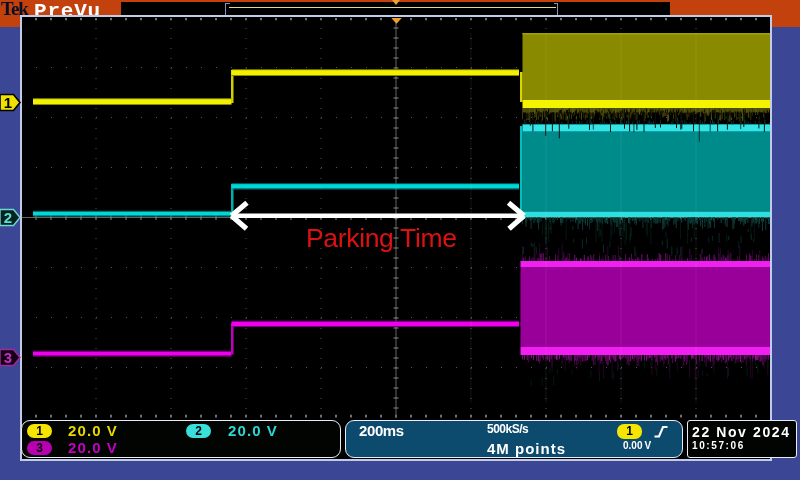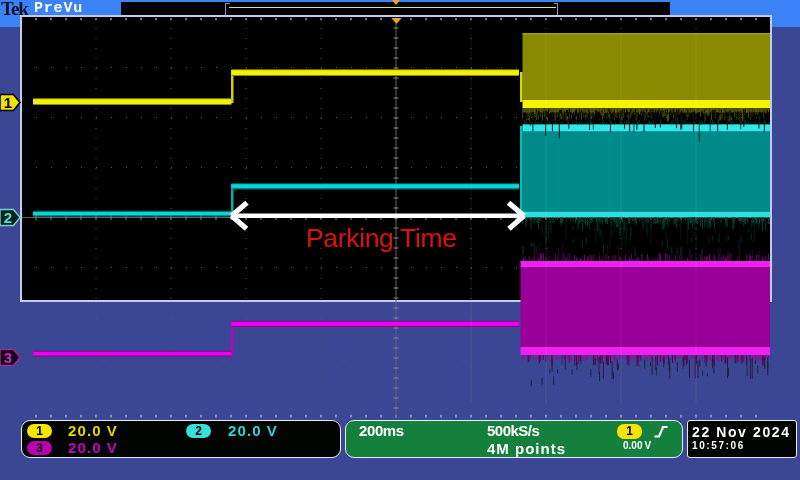--- a/index.html
+++ b/index.html
@@ -1,35 +1,35 @@
 <!DOCTYPE html>
 <html><head><meta charset="utf-8"><style>
 html,body{margin:0;padding:0}
 body{width:800px;height:480px;background:#3b4795;font-family:"Liberation Sans",sans-serif;position:relative;overflow:hidden}
 .abs{position:absolute}
 </style></head><body>
 
-<div class="abs" style="left:0;top:0;width:800px;height:27px;background:#3b82f6">
+<div class="abs" style="left:0;top:0;width:800px;height:27px;background:#c2410c">
 
 <div class="abs" style="left:1px;top:-2px;font-family:'Liberation Serif',serif;font-weight:bold;font-size:19px;color:#090f26;letter-spacing:-1px">Tek</div>
 
-<div class="abs" style="left:34px;top:0px;font-family:'Liberation Mono',monospace;font-weight:bold;font-size:15px;color:#ffffff;letter-spacing:0.8px">PreVu</div>
+<div class="abs" style="left:34px;top:0px;font-family:'Liberation Mono',monospace;font-weight:bold;font-size:21px;color:#ffffff;letter-spacing:0.8px">PreVu</div>
 
 <div class="abs" style="left:121px;top:2px;width:549px;height:13px;background:#000"></div>
 
 <div class="abs" style="left:225px;top:3px;width:3.5px;height:10.5px;border:1.1px solid #8a93b8;border-right:none"></div>
 
 <div class="abs" style="left:553.5px;top:3px;width:3.5px;height:10.5px;border:1.1px solid #8a93b8;border-left:none"></div>
 
 <div class="abs" style="left:229px;top:6.8px;width:327px;height:1.5px;background:#dcdc8c"></div>
 
 <div class="abs" style="left:392px;top:0px;width:0;height:0;border-left:4.5px solid transparent;border-right:4.5px solid transparent;border-top:5px solid #f0a030"></div>
 </div>
 
-<div class="abs" style="left:19.5px;top:15px;width:752.5px;height:287px;background:#000;border:2px solid #c2cce8;box-sizing:border-box">
+<div class="abs" style="left:19.5px;top:15px;width:752.5px;height:446px;background:#000;border:2px solid #c2cce8;box-sizing:border-box">
 <svg width="748" height="400" viewBox="0 0 748 400" style="position:absolute;left:0px;top:0.5px">
       <g>
         <path d="M-1 0V2.3M14 0V2.3M29 0V2.3M44 0V2.3M59 0V2.3M74 0V2.3M89 0V2.3M104 0V2.3M119 0V2.3M134 0V2.3M149 0V2.3M164 0V2.3M179 0V2.3M194 0V2.3M209 0V2.3M224 0V2.3M239 0V2.3M254 0V2.3M269 0V2.3M284 0V2.3M299 0V2.3M314 0V2.3M329 0V2.3M344 0V2.3M359 0V2.3M374 0V2.3M389 0V2.3M404 0V2.3M419 0V2.3M434 0V2.3M449 0V2.3M464 0V2.3M479 0V2.3M494 0V2.3M509 0V2.3M524 0V2.3M539 0V2.3M554 0V2.3M569 0V2.3M584 0V2.3M599 0V2.3M614 0V2.3M629 0V2.3M644 0V2.3M659 0V2.3M674 0V2.3M689 0V2.3M704 0V2.3M719 0V2.3M734 0V2.3" stroke="#b9bdc8" stroke-width="1.2" fill="none"></path>
         <path d="M-1 396.8V399.5M14 396.8V399.5M29 396.8V399.5M44 396.8V399.5M59 396.8V399.5M74 396.8V399.5M89 396.8V399.5M104 396.8V399.5M119 396.8V399.5M134 396.8V399.5M149 396.8V399.5M164 396.8V399.5M179 396.8V399.5M194 396.8V399.5M209 396.8V399.5M224 396.8V399.5M239 396.8V399.5M254 396.8V399.5M269 396.8V399.5M284 396.8V399.5M299 396.8V399.5M314 396.8V399.5M329 396.8V399.5M344 396.8V399.5M359 396.8V399.5M374 396.8V399.5M389 396.8V399.5M404 396.8V399.5M419 396.8V399.5M434 396.8V399.5M449 396.8V399.5M464 396.8V399.5M479 396.8V399.5M494 396.8V399.5M509 396.8V399.5M524 396.8V399.5M539 396.8V399.5M554 396.8V399.5M569 396.8V399.5M584 396.8V399.5M599 396.8V399.5M614 396.8V399.5M629 396.8V399.5M644 396.8V399.5M659 396.8V399.5M674 396.8V399.5M689 396.8V399.5M704 396.8V399.5M719 396.8V399.5M734 396.8V399.5" stroke="#b9bdc8" stroke-width="1.2" fill="none"></path>
         <path d="M74 0v1M74 10v1M74 20v1M74 30v1M74 40v1M74 50v1M74 60v1M74 70v1M74 80v1M74 90v1M74 100v1M74 110v1M74 120v1M74 130v1M74 140v1M74 150v1M74 160v1M74 170v1M74 180v1M74 190v1M74 200v1M74 210v1M74 220v1M74 230v1M74 240v1M74 250v1M74 260v1M74 270v1M74 280v1M74 290v1M74 300v1M74 310v1M74 320v1M74 330v1M74 340v1M74 350v1M74 360v1M74 370v1M74 380v1M74 390v1M149 0v1M149 10v1M149 20v1M149 30v1M149 40v1M149 50v1M149 60v1M149 70v1M149 80v1M149 90v1M149 100v1M149 110v1M149 120v1M149 130v1M149 140v1M149 150v1M149 160v1M149 170v1M149 180v1M149 190v1M149 200v1M149 210v1M149 220v1M149 230v1M149 240v1M149 250v1M149 260v1M149 270v1M149 280v1M149 290v1M149 300v1M149 310v1M149 320v1M149 330v1M149 340v1M149 350v1M149 360v1M149 370v1M149 380v1M149 390v1M224 0v1M224 10v1M224 20v1M224 30v1M224 40v1M224 50v1M224 60v1M224 70v1M224 80v1M224 90v1M224 100v1M224 110v1M224 120v1M224 130v1M224 140v1M224 150v1M224 160v1M224 170v1M224 180v1M224 190v1M224 200v1M224 210v1M224 220v1M224 230v1M224 240v1M224 250v1M224 260v1M224 270v1M224 280v1M224 290v1M224 300v1M224 310v1M224 320v1M224 330v1M224 340v1M224 350v1M224 360v1M224 370v1M224 380v1M224 390v1M299 0v1M299 10v1M299 20v1M299 30v1M299 40v1M299 50v1M299 60v1M299 70v1M299 80v1M299 90v1M299 100v1M299 110v1M299 120v1M299 130v1M299 140v1M299 150v1M299 160v1M299 170v1M299 180v1M299 190v1M299 200v1M299 210v1M299 220v1M299 230v1M299 240v1M299 250v1M299 260v1M299 270v1M299 280v1M299 290v1M299 300v1M299 310v1M299 320v1M299 330v1M299 340v1M299 350v1M299 360v1M299 370v1M299 380v1M299 390v1M449 0v1M449 10v1M449 20v1M449 30v1M449 40v1M449 50v1M449 60v1M449 70v1M449 80v1M449 90v1M449 100v1M449 110v1M449 120v1M449 130v1M449 140v1M449 150v1M449 160v1M449 170v1M449 180v1M449 190v1M449 200v1M449 210v1M449 220v1M449 230v1M449 240v1M449 250v1M449 260v1M449 270v1M449 280v1M449 290v1M449 300v1M449 310v1M449 320v1M449 330v1M449 340v1M449 350v1M449 360v1M449 370v1M449 380v1M449 390v1M524 0v1M524 10v1M524 20v1M524 30v1M524 40v1M524 50v1M524 60v1M524 70v1M524 80v1M524 90v1M524 100v1M524 110v1M524 120v1M524 130v1M524 140v1M524 150v1M524 160v1M524 170v1M524 180v1M524 190v1M524 200v1M524 210v1M524 220v1M524 230v1M524 240v1M524 250v1M524 260v1M524 270v1M524 280v1M524 290v1M524 300v1M524 310v1M524 320v1M524 330v1M524 340v1M524 350v1M524 360v1M524 370v1M524 380v1M524 390v1M599 0v1M599 10v1M599 20v1M599 30v1M599 40v1M599 50v1M599 60v1M599 70v1M599 80v1M599 90v1M599 100v1M599 110v1M599 120v1M599 130v1M599 140v1M599 150v1M599 160v1M599 170v1M599 180v1M599 190v1M599 200v1M599 210v1M599 220v1M599 230v1M599 240v1M599 250v1M599 260v1M599 270v1M599 280v1M599 290v1M599 300v1M599 310v1M599 320v1M599 330v1M599 340v1M599 350v1M599 360v1M599 370v1M599 380v1M599 390v1M674 0v1M674 10v1M674 20v1M674 30v1M674 40v1M674 50v1M674 60v1M674 70v1M674 80v1M674 90v1M674 100v1M674 110v1M674 120v1M674 130v1M674 140v1M674 150v1M674 160v1M674 170v1M674 180v1M674 190v1M674 200v1M674 210v1M674 220v1M674 230v1M674 240v1M674 250v1M674 260v1M674 270v1M674 280v1M674 290v1M674 300v1M674 310v1M674 320v1M674 330v1M674 340v1M674 350v1M674 360v1M674 370v1M674 380v1M674 390v1" stroke="#555555" stroke-width="1" fill="none"></path>
         <path d="M-1 49.5h1M14 49.5h1M29 49.5h1M44 49.5h1M59 49.5h1M74 49.5h1M89 49.5h1M104 49.5h1M119 49.5h1M134 49.5h1M149 49.5h1M164 49.5h1M179 49.5h1M194 49.5h1M209 49.5h1M224 49.5h1M239 49.5h1M254 49.5h1M269 49.5h1M284 49.5h1M299 49.5h1M314 49.5h1M329 49.5h1M344 49.5h1M359 49.5h1M374 49.5h1M389 49.5h1M404 49.5h1M419 49.5h1M434 49.5h1M449 49.5h1M464 49.5h1M479 49.5h1M494 49.5h1M509 49.5h1M524 49.5h1M539 49.5h1M554 49.5h1M569 49.5h1M584 49.5h1M599 49.5h1M614 49.5h1M629 49.5h1M644 49.5h1M659 49.5h1M674 49.5h1M689 49.5h1M704 49.5h1M719 49.5h1M734 49.5h1M-1 99.5h1M14 99.5h1M29 99.5h1M44 99.5h1M59 99.5h1M74 99.5h1M89 99.5h1M104 99.5h1M119 99.5h1M134 99.5h1M149 99.5h1M164 99.5h1M179 99.5h1M194 99.5h1M209 99.5h1M224 99.5h1M239 99.5h1M254 99.5h1M269 99.5h1M284 99.5h1M299 99.5h1M314 99.5h1M329 99.5h1M344 99.5h1M359 99.5h1M374 99.5h1M389 99.5h1M404 99.5h1M419 99.5h1M434 99.5h1M449 99.5h1M464 99.5h1M479 99.5h1M494 99.5h1M509 99.5h1M524 99.5h1M539 99.5h1M554 99.5h1M569 99.5h1M584 99.5h1M599 99.5h1M614 99.5h1M629 99.5h1M644 99.5h1M659 99.5h1M674 99.5h1M689 99.5h1M704 99.5h1M719 99.5h1M734 99.5h1M-1 149.5h1M14 149.5h1M29 149.5h1M44 149.5h1M59 149.5h1M74 149.5h1M89 149.5h1M104 149.5h1M119 149.5h1M134 149.5h1M149 149.5h1M164 149.5h1M179 149.5h1M194 149.5h1M209 149.5h1M224 149.5h1M239 149.5h1M254 149.5h1M269 149.5h1M284 149.5h1M299 149.5h1M314 149.5h1M329 149.5h1M344 149.5h1M359 149.5h1M374 149.5h1M389 149.5h1M404 149.5h1M419 149.5h1M434 149.5h1M449 149.5h1M464 149.5h1M479 149.5h1M494 149.5h1M509 149.5h1M524 149.5h1M539 149.5h1M554 149.5h1M569 149.5h1M584 149.5h1M599 149.5h1M614 149.5h1M629 149.5h1M644 149.5h1M659 149.5h1M674 149.5h1M689 149.5h1M704 149.5h1M719 149.5h1M734 149.5h1M-1 199.5h1M14 199.5h1M29 199.5h1M44 199.5h1M59 199.5h1M74 199.5h1M89 199.5h1M104 199.5h1M119 199.5h1M134 199.5h1M149 199.5h1M164 199.5h1M179 199.5h1M194 199.5h1M209 199.5h1M224 199.5h1M239 199.5h1M254 199.5h1M269 199.5h1M284 199.5h1M299 199.5h1M314 199.5h1M329 199.5h1M344 199.5h1M359 199.5h1M374 199.5h1M389 199.5h1M404 199.5h1M419 199.5h1M434 199.5h1M449 199.5h1M464 199.5h1M479 199.5h1M494 199.5h1M509 199.5h1M524 199.5h1M539 199.5h1M554 199.5h1M569 199.5h1M584 199.5h1M599 199.5h1M614 199.5h1M629 199.5h1M644 199.5h1M659 199.5h1M674 199.5h1M689 199.5h1M704 199.5h1M719 199.5h1M734 199.5h1M-1 249.5h1M14 249.5h1M29 249.5h1M44 249.5h1M59 249.5h1M74 249.5h1M89 249.5h1M104 249.5h1M119 249.5h1M134 249.5h1M149 249.5h1M164 249.5h1M179 249.5h1M194 249.5h1M209 249.5h1M224 249.5h1M239 249.5h1M254 249.5h1M269 249.5h1M284 249.5h1M299 249.5h1M314 249.5h1M329 249.5h1M344 249.5h1M359 249.5h1M374 249.5h1M389 249.5h1M404 249.5h1M419 249.5h1M434 249.5h1M449 249.5h1M464 249.5h1M479 249.5h1M494 249.5h1M509 249.5h1M524 249.5h1M539 249.5h1M554 249.5h1M569 249.5h1M584 249.5h1M599 249.5h1M614 249.5h1M629 249.5h1M644 249.5h1M659 249.5h1M674 249.5h1M689 249.5h1M704 249.5h1M719 249.5h1M734 249.5h1M-1 299.5h1M14 299.5h1M29 299.5h1M44 299.5h1M59 299.5h1M74 299.5h1M89 299.5h1M104 299.5h1M119 299.5h1M134 299.5h1M149 299.5h1M164 299.5h1M179 299.5h1M194 299.5h1M209 299.5h1M224 299.5h1M239 299.5h1M254 299.5h1M269 299.5h1M284 299.5h1M299 299.5h1M314 299.5h1M329 299.5h1M344 299.5h1M359 299.5h1M374 299.5h1M389 299.5h1M404 299.5h1M419 299.5h1M434 299.5h1M449 299.5h1M464 299.5h1M479 299.5h1M494 299.5h1M509 299.5h1M524 299.5h1M539 299.5h1M554 299.5h1M569 299.5h1M584 299.5h1M599 299.5h1M614 299.5h1M629 299.5h1M644 299.5h1M659 299.5h1M674 299.5h1M689 299.5h1M704 299.5h1M719 299.5h1M734 299.5h1M-1 349.5h1M14 349.5h1M29 349.5h1M44 349.5h1M59 349.5h1M74 349.5h1M89 349.5h1M104 349.5h1M119 349.5h1M134 349.5h1M149 349.5h1M164 349.5h1M179 349.5h1M194 349.5h1M209 349.5h1M224 349.5h1M239 349.5h1M254 349.5h1M269 349.5h1M284 349.5h1M299 349.5h1M314 349.5h1M329 349.5h1M344 349.5h1M359 349.5h1M374 349.5h1M389 349.5h1M404 349.5h1M419 349.5h1M434 349.5h1M449 349.5h1M464 349.5h1M479 349.5h1M494 349.5h1M509 349.5h1M524 349.5h1M539 349.5h1M554 349.5h1M569 349.5h1M584 349.5h1M599 349.5h1M614 349.5h1M629 349.5h1M644 349.5h1M659 349.5h1M674 349.5h1M689 349.5h1M704 349.5h1M719 349.5h1M734 349.5h1" stroke="#555555" stroke-width="1" fill="none"></path>
         <line x1="374" y1="0" x2="374" y2="400" stroke="#646464" stroke-width="1"></line>
         <path d="M371.5 0h5M371.5 10h5M371.5 20h5M371.5 30h5M371.5 40h5M371.5 50h5M371.5 60h5M371.5 70h5M371.5 80h5M371.5 90h5M371.5 100h5M371.5 110h5M371.5 120h5M371.5 130h5M371.5 140h5M371.5 150h5M371.5 160h5M371.5 170h5M371.5 180h5M371.5 190h5M371.5 200h5M371.5 210h5M371.5 220h5M371.5 230h5M371.5 240h5M371.5 250h5M371.5 260h5M371.5 270h5M371.5 280h5M371.5 290h5M371.5 300h5M371.5 310h5M371.5 320h5M371.5 330h5M371.5 340h5M371.5 350h5M371.5 360h5M371.5 370h5M371.5 380h5M371.5 390h5" stroke="#8a8a8a" stroke-width="1" fill="none"></path>
         <line x1="0" y1="199.5" x2="748" y2="199.5" stroke="#646464" stroke-width="1"></line>
         <path d="M-1 197V202M14 197V202M29 197V202M44 197V202M59 197V202M74 197V202M89 197V202M104 197V202M119 197V202M134 197V202M149 197V202M164 197V202M179 197V202M194 197V202M209 197V202M224 197V202M239 197V202M254 197V202M269 197V202M284 197V202M299 197V202M314 197V202M329 197V202M344 197V202M359 197V202M374 197V202M389 197V202M404 197V202M419 197V202M434 197V202M449 197V202M464 197V202M479 197V202M494 197V202M509 197V202M524 197V202M539 197V202M554 197V202M569 197V202M584 197V202M599 197V202M614 197V202M629 197V202M644 197V202M659 197V202M674 197V202M689 197V202M704 197V202M719 197V202M734 197V202" stroke="#8a8a8a" stroke-width="1" fill="none"></path>
@@ -148,25 +148,25 @@
 
 <div class="abs" style="left:164px;top:3px;width:25px;height:14px;background:#39dfd9;border-radius:7px;color:#000;font-weight:bold;font-size:12px;text-align:center;line-height:14px">2</div>
 
 <div class="abs" style="left:206px;top:1px;color:#30d5d5;font-weight:bold;font-size:15px;letter-spacing:1.1px">20.0 V</div>
 
 <div class="abs" style="left:5px;top:20px;width:25px;height:14px;background:#b800b2;border-radius:7px;color:#000;font-weight:bold;font-size:12px;text-align:center;line-height:14px">3</div>
 
 <div class="abs" style="left:46px;top:18px;color:#c400c4;font-weight:bold;font-size:15px;letter-spacing:1.1px">20.0 V</div>
 </div>
 
-<div class="abs" style="left:345px;top:420px;width:338px;height:38px;background:#15803d;border:1.6px solid #e9edf8;border-radius:9px;box-sizing:border-box">
+<div class="abs" style="left:345px;top:420px;width:338px;height:38px;background:#0c4a6e;border:1.6px solid #e9edf8;border-radius:9px;box-sizing:border-box">
 
 <div class="abs" style="left:13px;top:1px;color:#fff;font-weight:bold;font-size:15px;letter-spacing:-0.4px">200ms</div>
 
-<div class="abs" style="left:141px;top:1px;color:#fff;font-weight:bold;font-size:15px;letter-spacing:-0.5px">500kS/s</div>
+<div class="abs" style="left:141px;top:1px;color:#fff;font-weight:bold;font-size:12px;letter-spacing:-0.5px">500kS/s</div>
 
 <div class="abs" style="left:141px;top:18.5px;color:#fff;font-weight:bold;font-size:15px;letter-spacing:1px">4M points</div>
 
 <div class="abs" style="left:271px;top:3px;width:25px;height:15px;background:#f5e500;border-radius:7px;color:#000;font-weight:bold;font-size:12px;text-align:center;line-height:14px">1</div>
 
 <svg class="abs" style="left:308px;top:4px" width="16" height="14" viewBox="0 0 16 14">
 <path d="M0.5 11.5 L5 11.5 L9 2 L13.5 2" stroke="#fff" stroke-width="2.1" fill="none"></path>
 </svg>
 
 <div class="abs" style="left:277px;top:18.5px;color:#fff;font-weight:bold;font-size:10px">0.00 V</div>

